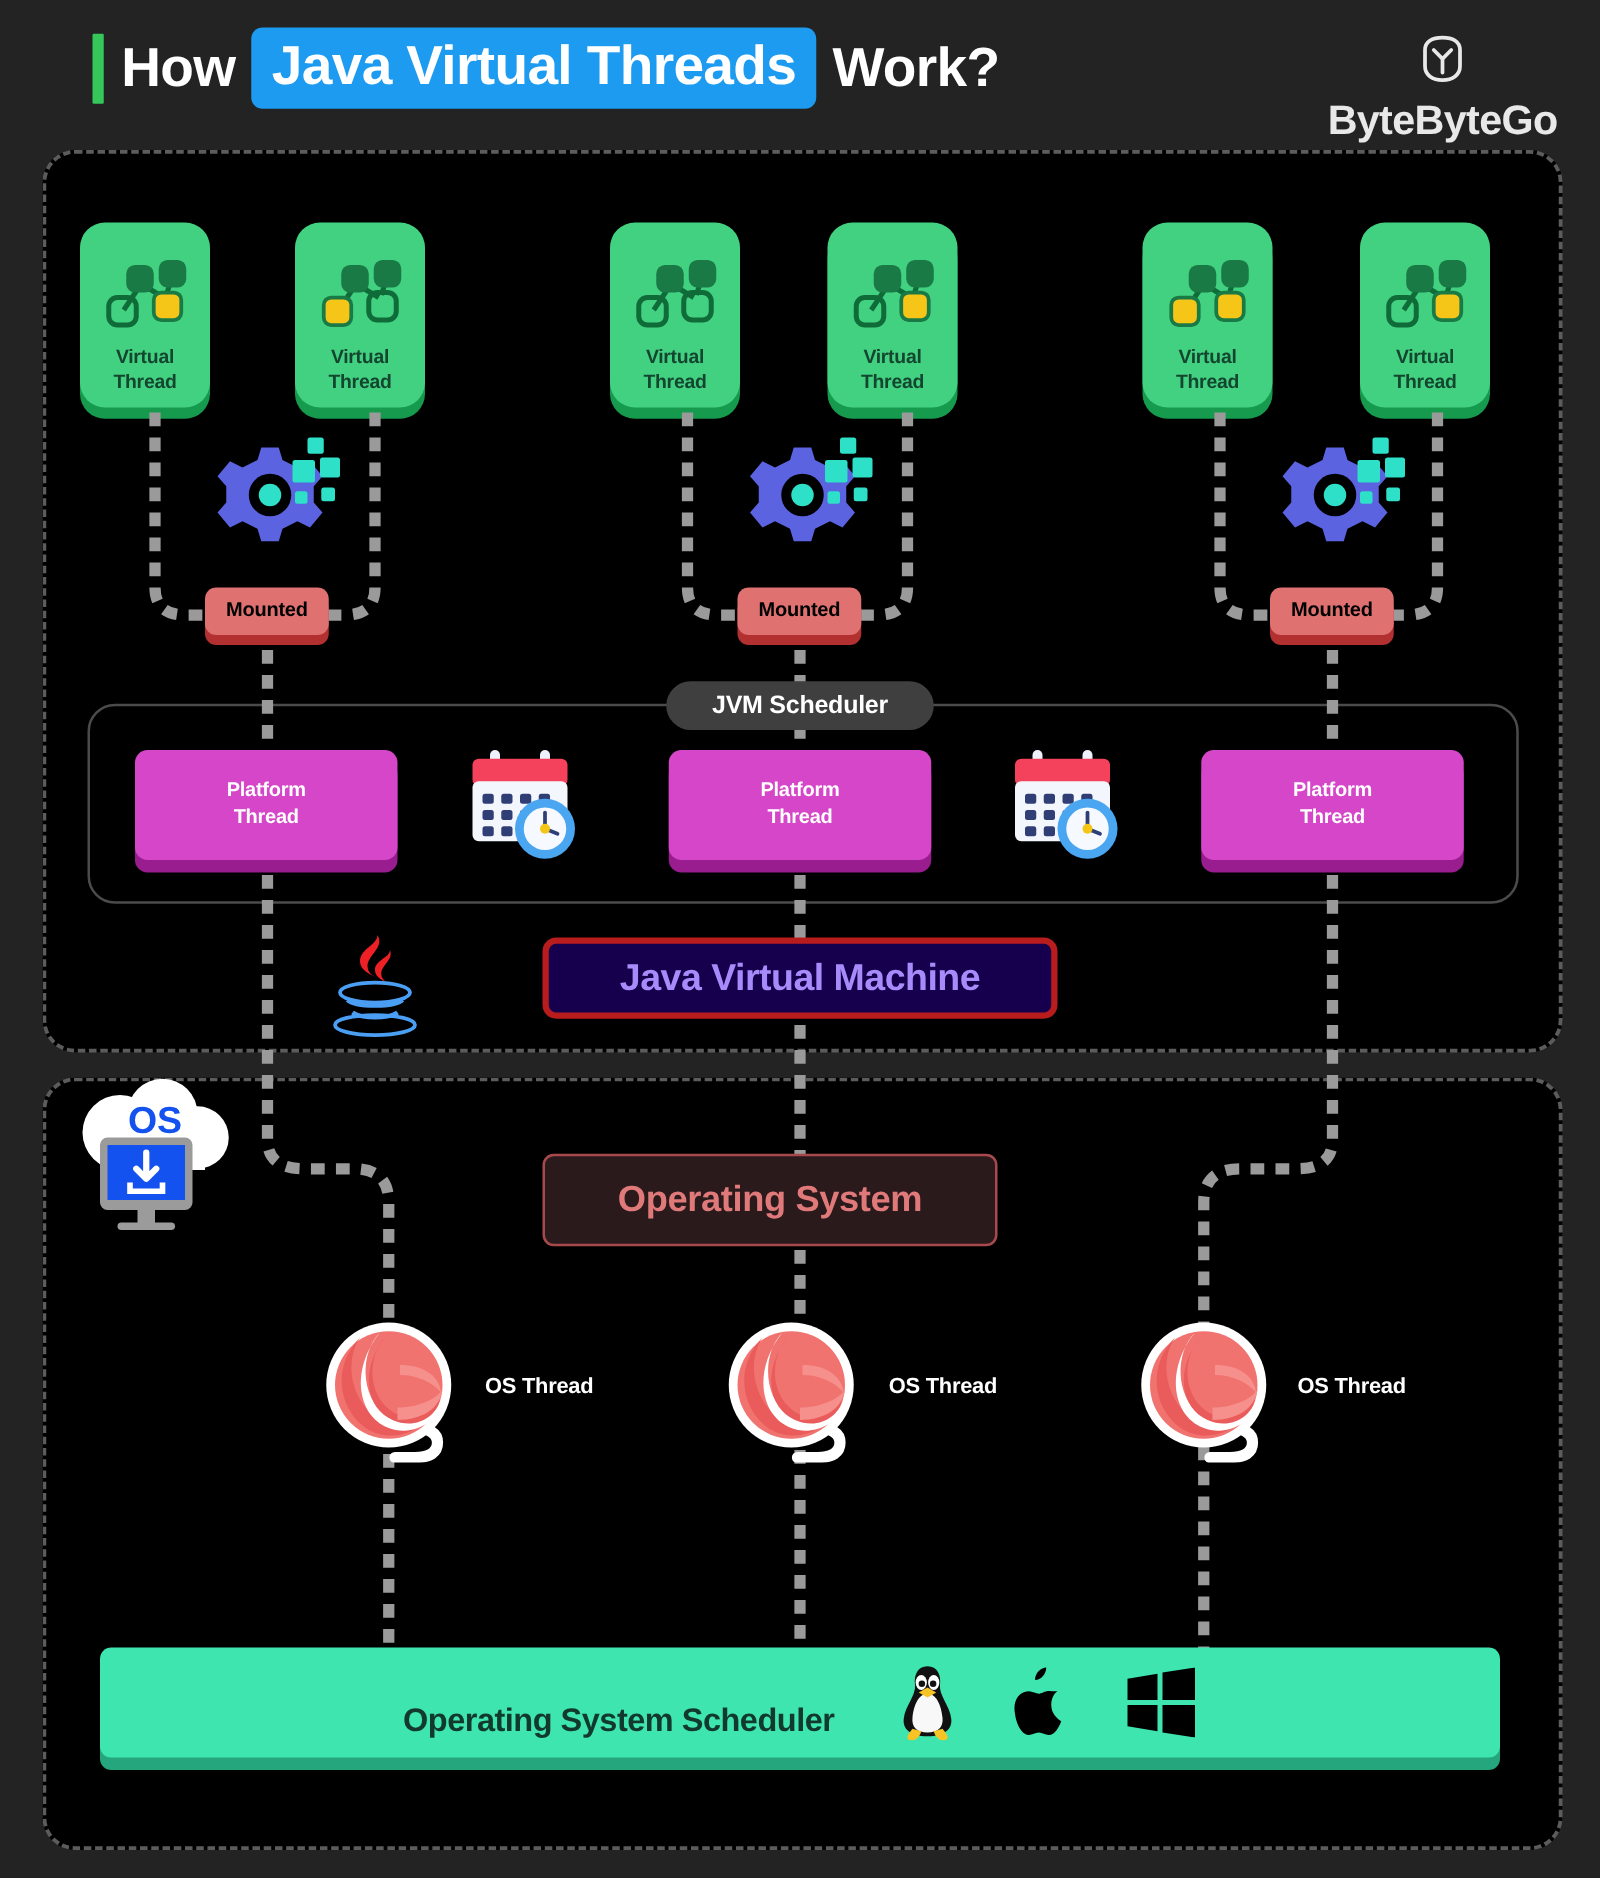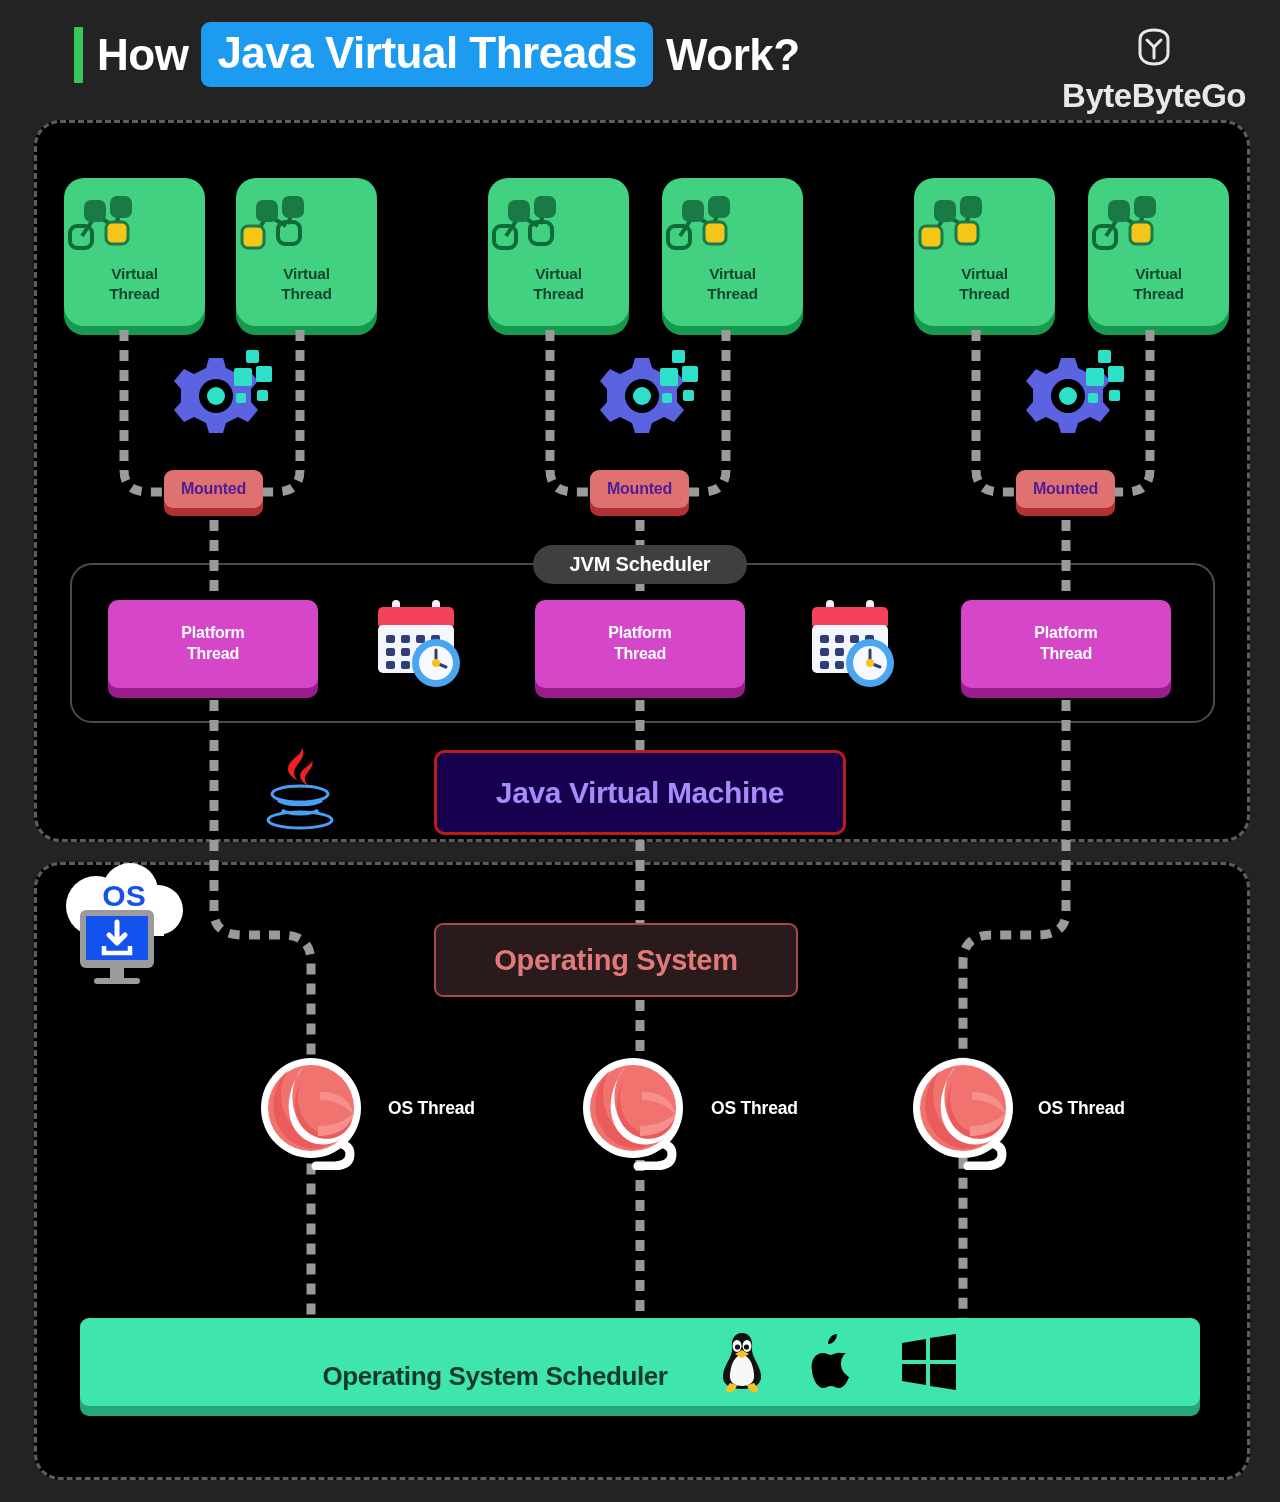--- a/index.html
+++ b/index.html
@@ -26,41 +26,41 @@
   
   .section {
     position:absolute; background:#000000;
     border:3px dashed #5c5c5c; border-radius:26px;
   }
   #jvm-section { left:34px; top:120px; width:1216px; height:722px; }
   #os-section  { left:34px; top:862px; width:1216px; height:618px; }
 
   
   .vt {
-    position:absolute; width:141px; height:148px;
+    position:absolute; width:104px; height:148px;
     background:#42d180; border-radius:20px;
     box-shadow:0 9px 0 0 #169a4d;
-    display:flex; flex-direction:column; justify-content:flex-start;
-    padding-top:16px;
+    display:flex; flex-direction:column; align-items:center; justify-content:flex-start;
+    padding-top:28px;
   }
   .vt-label {
     margin-top:6px; font-size:15.5px; font-weight:bold; color:#14452f;
     text-align:center; line-height:1.28; letter-spacing:-0.2px;
   }
 
   
   .gear { position:absolute; }
 
   
   .mounted {
     position:absolute; width:99px; height:38px;
     background:#e07171; border-radius:9px;
     box-shadow:0 8px 0 0 #b33030;
     display:flex; align-items:center; justify-content:center;
-    font-size:16px; font-weight:bold; color:#4c1d95; letter-spacing:-0.2px;
+    font-size:16px; font-weight:bold; color:#000000; letter-spacing:-0.2px;
     z-index:7;
   }
 
   
   #sched-box {
     position:absolute; left:70px; top:563px; width:1145px; height:160px;
     border:2.5px solid #4b4b4b; border-radius:22px; background:transparent;
   }
   #sched-pill {
     position:absolute; left:533px; top:545px; width:214px; height:39px;
@@ -77,22 +77,22 @@
     display:flex; align-items:center; justify-content:center;
     z-index:6;
   }
   .pt-label {
     font-size:16px; font-weight:bold; color:#ffffff;
     text-align:center; line-height:1.3; letter-spacing:-0.2px;
   }
 
   
   #jvm-box {
-    position:absolute; left:434px; top:750px; width:412px; height:85px;
-    background:#16004d; border:3px solid #b91c1c; border-radius:11px;
+    position:absolute; left:434px; top:750px; width:412px; height:65px;
+    background:#16004d; border:5px solid #b91c1c; border-radius:11px;
     display:flex; align-items:center; justify-content:center; z-index:6;
   }
   #jvm-box .lbl { font-size:30px; font-weight:bold; color:#a78bfa; letter-spacing:-0.4px; }
 
   
   #os-box {
     position:absolute; left:434px; top:913px; width:364px; height:74px;
     background:#2b1a1c; border:2.5px solid #a8494d; border-radius:9px;
     display:flex; align-items:center; justify-content:center; z-index:6;margin-top:10px;
   }

